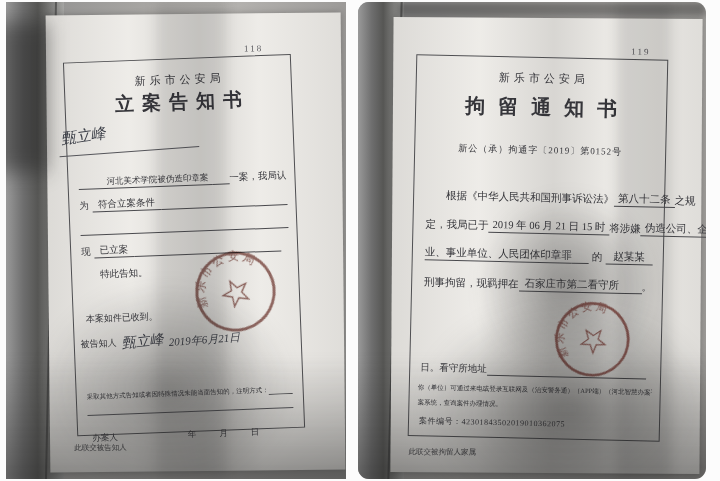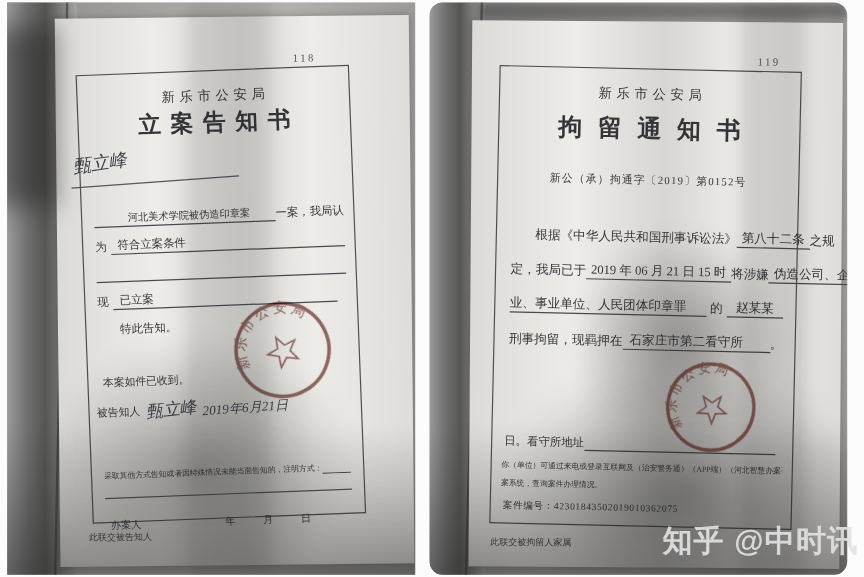--- a/index.html
+++ b/index.html
@@ -224,14 +224,13 @@
 
       <div class="page-footer">此联交被拘留人家属</div>
     </div>
 
     <div class="shadow sh-band-r"></div>
     <div class="shadow sh-head"></div>
     <div class="shadow sh-body"></div>
     <div class="shadow sh-bottom"></div>
   </div>
 
-  <div class="watermark">知乎 @中时讯</div>
 </div>
 
 </body></html>

